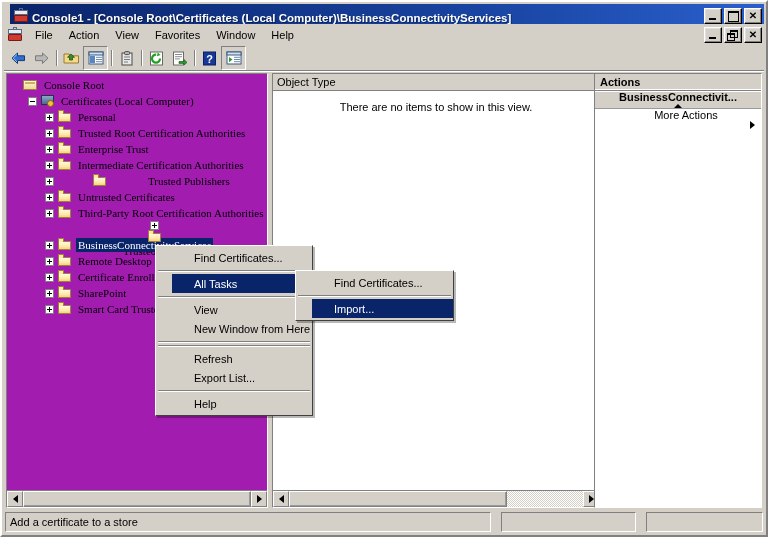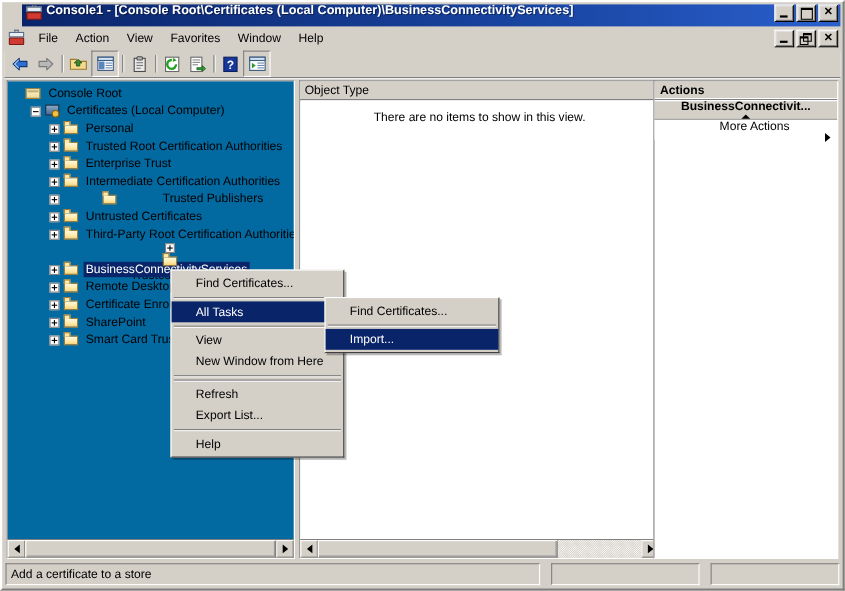--- a/index.html
+++ b/index.html
@@ -17,23 +17,23 @@
     box-sizing: border-box;
     border: 2px solid #d4d0c8;
     border-top-color: #fff;
     border-left-color: #fff;
     border-right-color: #808080;
     border-bottom-color: #808080;
   }
 
   
   .titlebar {
-    position: absolute; left: 18px; top: 2px; right: 2px; height: 20px;
+    position: absolute; left: 8px; top: 2px; right: 2px; height: 20px;
     background: linear-gradient(to right, #0a246a 0%, #18439f 60%, #2a5fcc 100%);
-    display: flex; align-items: flex-start;
+    display: flex; align-items: flex-end;
     padding: 0 2px;
   }
   .titlebar .tb-icon { width: 16px; height: 16px; margin: 0 3px 0 1px; flex: none; position: relative; }
   .title-text {
     color: #fff; font-weight: bold; font-size: 11.5px;
     white-space: nowrap; overflow: hidden; flex: 1 1 auto;
     text-shadow: 1px 1px 0 rgba(0,0,0,.4);
   }
   .wbtns { display: flex; gap: 2px; flex: none; align-items: center; }
   .wbtn {
@@ -82,21 +82,21 @@
 
   
   .tree-pane {
     position: absolute; left: 0; top: 0; width: 262px; bottom: 0;
     box-sizing: border-box;
     border: 1px solid; border-color: #808080 #fff #fff #808080;
     background: #fff;
   }
   .tree-scroll {
     position: absolute; left:0; top:0; right:0; bottom: 17px;
-    overflow: hidden; background:#0369a1;
+    overflow: hidden; background:#a21caf;font-family:Liberation Serif, serif;
   }
   .tree-list { padding: 3px 0 0 4px; }
   .tnode {
     display: flex; align-items: center; height: 16px; white-space: nowrap;
     font-size: 11px; color: #000;
   }
   .tnode .expander {
     width: 9px; height: 9px; flex: none; margin-right: 3px;
     border: 1px solid #808080; background: #fff;
     position: relative; box-sizing: border-box;
@@ -240,20 +240,21 @@
   .ctxmenu {
     position: absolute; background: #d4d0c8;
     border: 1px solid; border-color: #fff #404040 #404040 #fff;
     box-shadow: 2px 2px 0 rgba(0,0,0,.28);
     padding: 2px 0; z-index: 40; box-sizing: border-box;
   }
   .ctxmenu .mi {
     display:flex; align-items:center; height: 19px;
     padding: 0 18px 0 22px; font-size: 11px; color:#000; white-space:nowrap;
     position: relative;
+    margin-left: 16px;
   }
   .ctxmenu .mi.hl { background: #0a246a; color: #fff; }
   .ctxmenu .mi .sub-arrow {
     position: absolute; right: 6px; top: 50%; margin-top:-4px;
     width:0;height:0;border-top:4px solid transparent;border-bottom:4px solid transparent;border-left:5px solid #000;
   }
   .ctxmenu .mi.hl .sub-arrow { border-left-color: #fff; }
   .ctxmenu .sep { height: 1px; margin: 3px 2px; background: #808080; box-shadow: 0 1px 0 #fff; }
 
   #ctx-main { left: 153px; top: 243px; width: 158px; }

